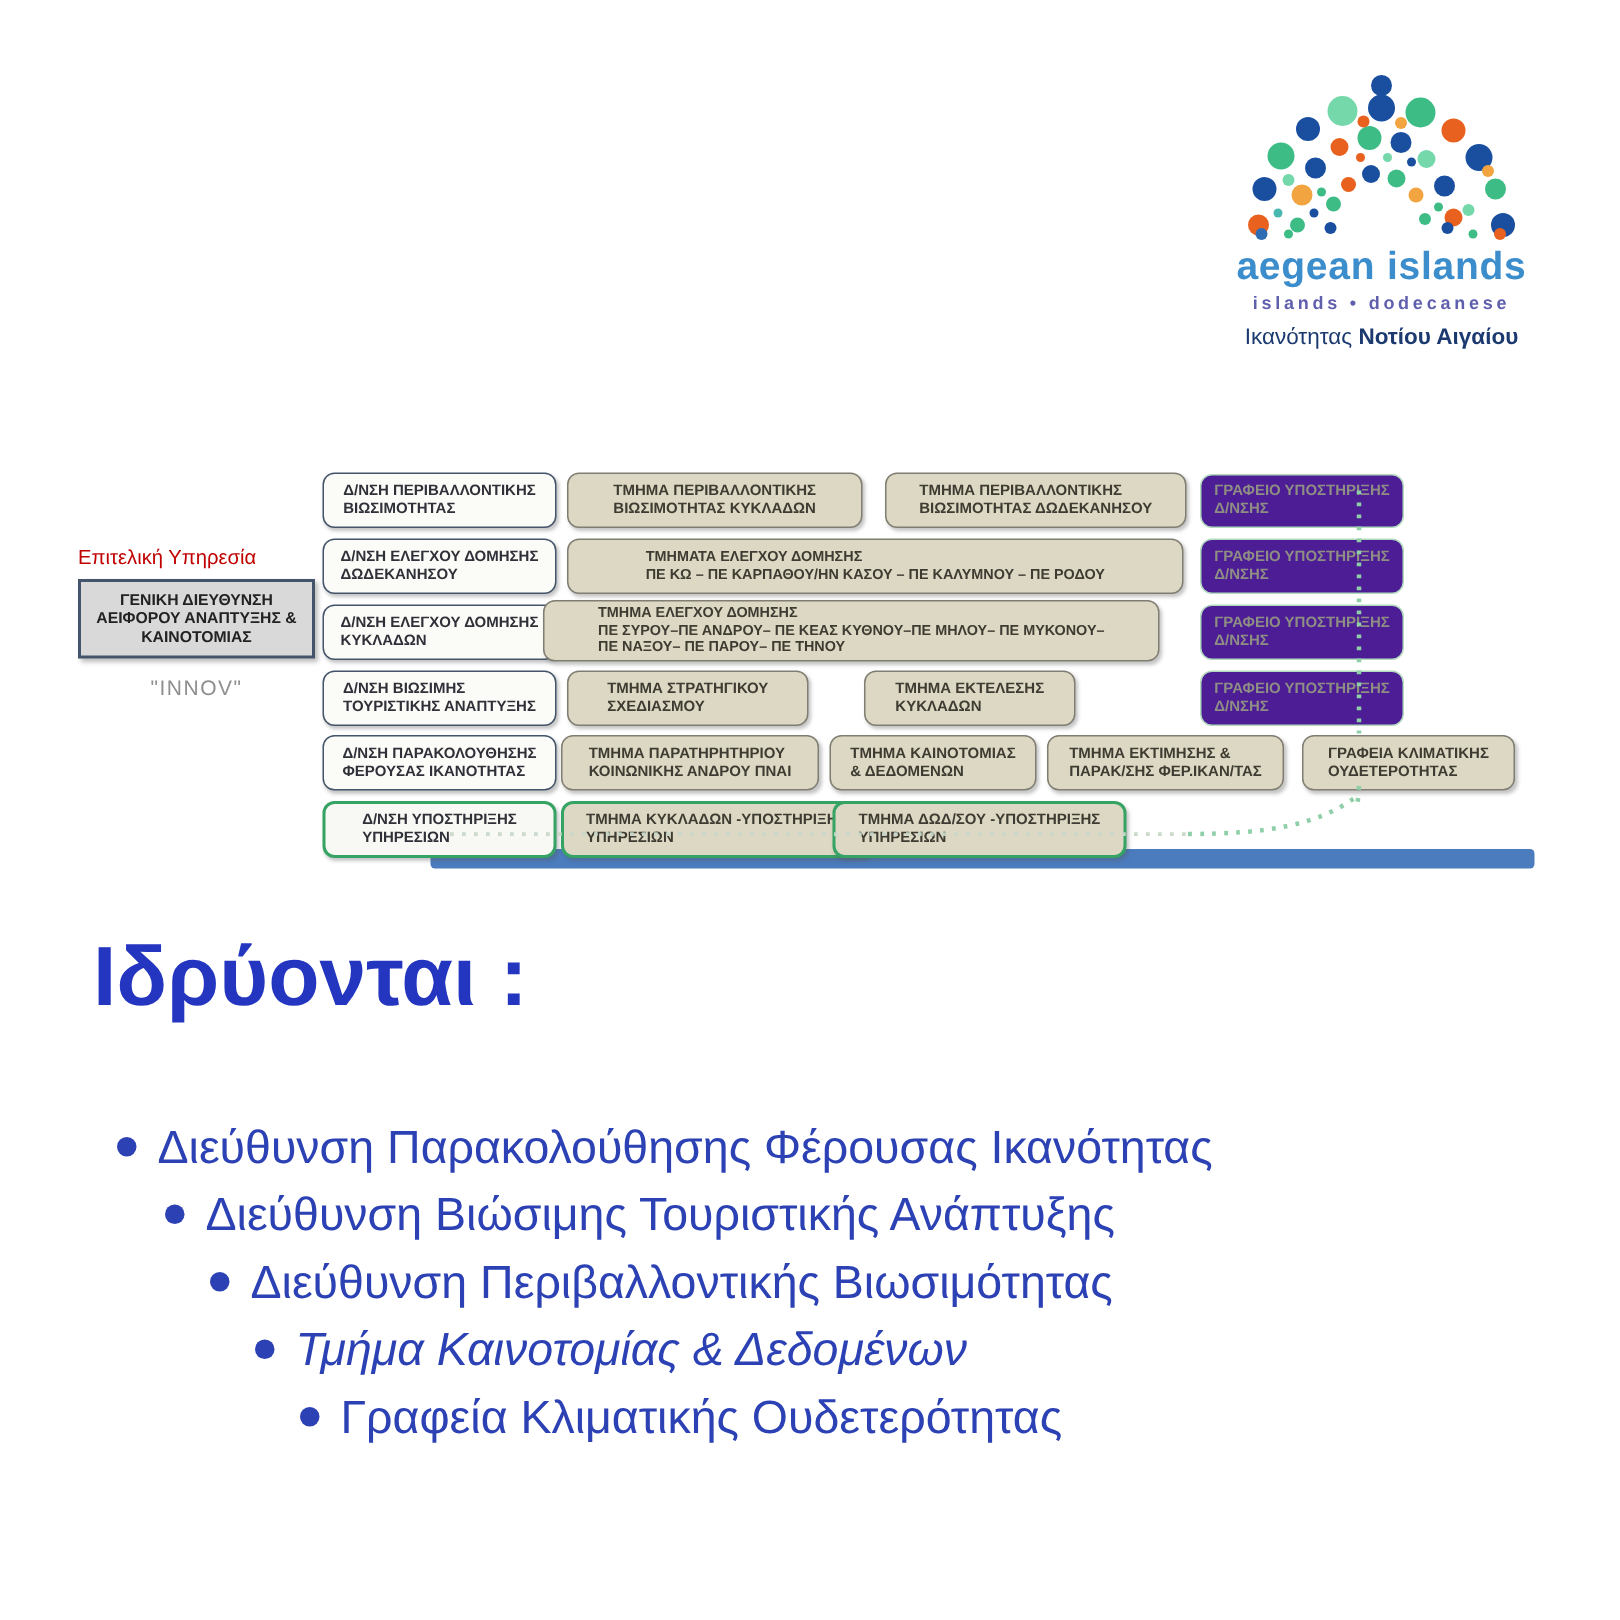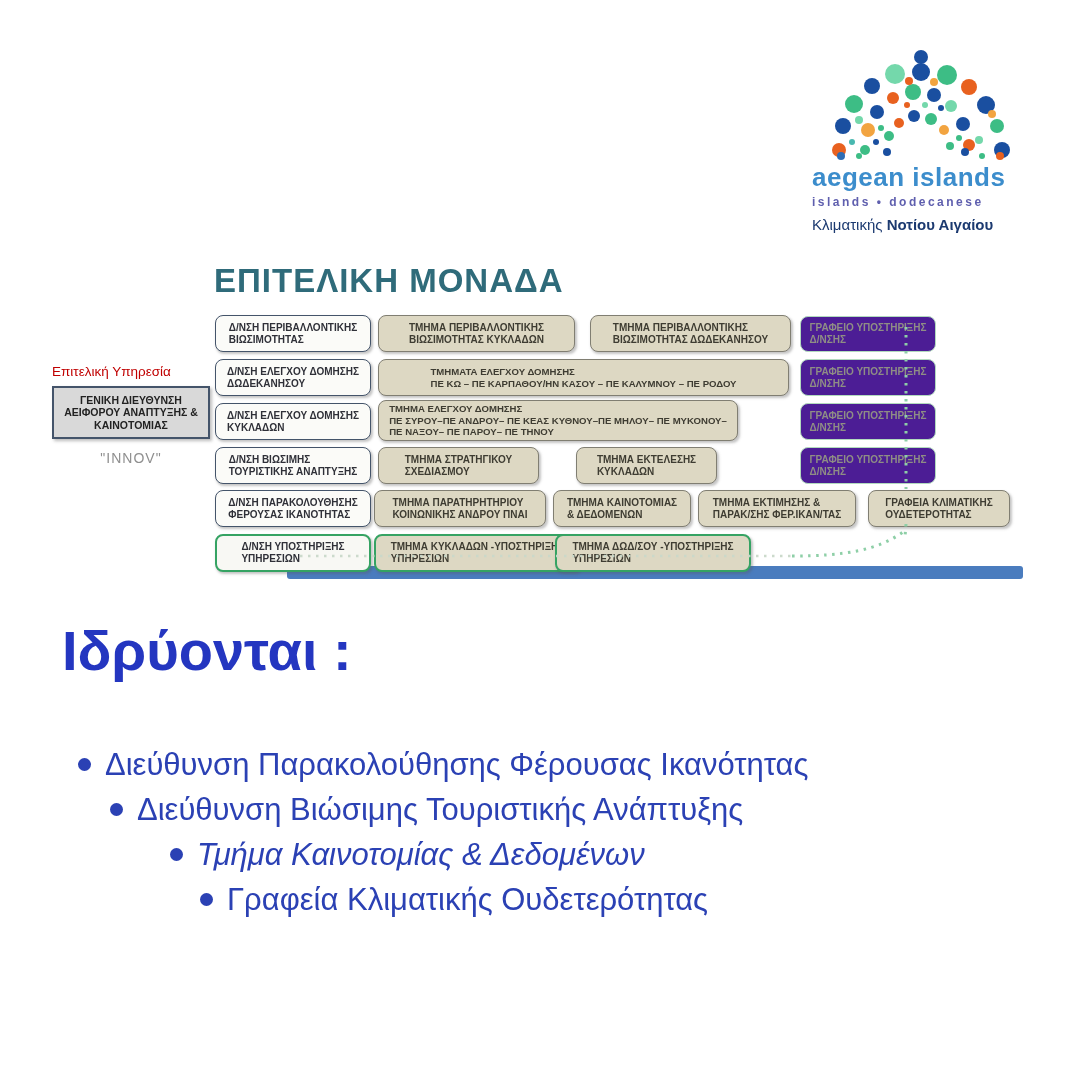--- a/index.html
+++ b/index.html
@@ -1,20 +1,20 @@
 <!DOCTYPE html>
 <html><head>
 <meta charset="utf-8">
 <style>
   html,body{margin:0;padding:0;background:#ffffff;}
   .page{position:relative;width:1080px;height:1080px;background:#ffffff;overflow:hidden;
         font-family:"Liberation Sans","DejaVu Sans",sans-serif;}
 
   
-  .logo{position:absolute;left:812px;top:50px;width:218px;text-align:left;}
+  .logo{position:absolute;left:812px;top:50px;width:218px;text-align:center;}
   .logo svg{display:block;margin:0 auto;}
   .logo-brand{font-size:26px;font-weight:700;color:#3c8dcc;letter-spacing:.5px;margin-top:2px;}
   .logo-sub{font-size:12px;font-weight:700;color:#5f5fae;letter-spacing:2.5px;margin-top:2px;}
   .logo-region{font-size:15px;color:#1c3a70;margin-top:7px;}
   .logo-region b{font-weight:700;}
 
   
   .org-title{position:absolute;left:214px;top:262px;font-size:33px;font-weight:700;
              color:#2f6b7a;letter-spacing:1px;}
   .b{position:absolute;box-sizing:border-box;display:flex;align-items:center;justify-content:center;
@@ -96,24 +96,23 @@
         <circle cx="90" cy="31" r="4" fill="#e8611f"></circle>
         <circle cx="115" cy="32" r="4" fill="#f2a440"></circle>
         <circle cx="22" cy="106" r="4" fill="#2e6db4"></circle>
         <circle cx="40" cy="106" r="3" fill="#3dbd85"></circle>
         <circle cx="163" cy="106" r="3" fill="#3dbd85"></circle>
         <circle cx="181" cy="106" r="4" fill="#e8611f"></circle>
       </g>
     </svg>
     <div class="logo-brand">aegean islands</div>
     <div class="logo-sub">islands • dodecanese</div>
-    <div class="logo-region"><span>Κλιματικής </span><b>Νοτίου Αιγαίου</b></div>
+    <div class="logo-region"><span>Ικανότητας </span><b>Νοτίου Αιγαίου</b></div>
   </div>
 
-  <div class="org-title">ΕΠΙΤΕΛΙΚΗ ΜΟΝΑΔΑ</div>
 
   <div class="side-label">Επιτελική Υπηρεσία</div>
   <div class="side-box">ΓΕΝΙΚΗ ΔΙΕΥΘΥΝΣΗ
 ΑΕΙΦΟΡΟΥ ΑΝΑΠΤΥΞΗΣ &amp;
 ΚΑΙΝΟΤΟΜΙΑΣ</div>
   <div class="side-caption">"INNOV"</div>
 
   <div class="bar"></div>
 
   <div class="b w" style="left:215px;top:315px;width:156px;height:37px">Δ/ΝΣΗ  ΠΕΡΙΒΑΛΛΟΝΤΙΚΗΣ
@@ -128,21 +127,21 @@
 ΦΕΡΟΥΣΑΣ ΙΚΑΝΟΤΗΤΑΣ</div>
   <div class="b gw" style="left:215px;top:534px;width:156px;height:38px">Δ/ΝΣΗ  ΥΠΟΣΤΗΡΙΞΗΣ
 ΥΠΗΡΕΣΙΩΝ</div>
 
   <div class="b t" style="left:378px;top:315px;width:197px;height:37px">ΤΜΗΜΑ ΠΕΡΙΒΑΛΛΟΝΤΙΚΗΣ
 ΒΙΩΣΙΜΟΤΗΤΑΣ ΚΥΚΛΑΔΩΝ</div>
   <div class="b t" style="left:590px;top:315px;width:201px;height:37px">ΤΜΗΜΑ ΠΕΡΙΒΑΛΛΟΝΤΙΚΗΣ
 ΒΙΩΣΙΜΟΤΗΤΑΣ ΔΩΔΕΚΑΝΗΣΟΥ</div>
   <div class="b t wide" style="left:378px;top:359px;width:411px;height:37px">ΤΜΗΜΑΤΑ ΕΛΕΓΧΟΥ ΔΟΜΗΣΗΣ
 ΠΕ ΚΩ – ΠΕ ΚΑΡΠΑΘΟΥ/ΗΝ ΚΑΣΟΥ – ΠΕ ΚΑΛΥΜΝΟΥ – ΠΕ ΡΟΔΟΥ</div>
-  <div class="b t wide" style="left:378px;top:400px;width:360px;height:41px">ΤΜΗΜΑ ΕΛΕΓΧΟΥ ΔΟΜΗΣΗΣ
+  <div class="b t wide" style="left:362px;top:400px;width:411px;height:41px">ΤΜΗΜΑ ΕΛΕΓΧΟΥ ΔΟΜΗΣΗΣ
 ΠΕ ΣΥΡΟΥ–ΠΕ ΑΝΔΡΟΥ– ΠΕ ΚΕΑΣ ΚΥΘΝΟΥ–ΠΕ ΜΗΛΟΥ– ΠΕ ΜΥΚΟΝΟΥ–
 ΠΕ ΝΑΞΟΥ– ΠΕ ΠΑΡΟΥ– ΠΕ ΤΗΝΟΥ</div>
   <div class="b t" style="left:378px;top:447px;width:161px;height:37px">ΤΜΗΜΑ ΣΤΡΑΤΗΓΙΚΟΥ
 ΣΧΕΔΙΑΣΜΟΥ</div>
   <div class="b t" style="left:576px;top:447px;width:141px;height:37px">ΤΜΗΜΑ ΕΚΤΕΛΕΣΗΣ
 ΚΥΚΛΑΔΩΝ</div>
   <div class="b t" style="left:374px;top:490px;width:172px;height:37px">ΤΜΗΜΑ ΠΑΡΑΤΗΡΗΤΗΡΙΟΥ
 ΚΟΙΝΩΝΙΚΗΣ ΑΝΔΡΟΥ ΠΝΑΙ</div>
   <div class="b t" style="left:553px;top:490px;width:138px;height:37px">ΤΜΗΜΑ ΚΑΙΝΟΤΟΜΙΑΣ
 &amp; ΔΕΔΟΜΕΝΩΝ</div>
@@ -175,20 +174,24 @@
 
   <div class="bullets">
     <div class="bullet-row i0">
       <span class="bullet-dot"></span>
       <span>Διεύθυνση Παρακολούθησης Φέρουσας Ικανότητας</span>
     </div>
     <div class="bullet-row i1">
       <span class="bullet-dot"></span>
       <span>Διεύθυνση Βιώσιμης Τουριστικής Ανάπτυξης</span>
     </div>
+    <div class="bullet-row i2">
+      <span class="bullet-dot"></span>
+      <span>Διεύθυνση Περιβαλλοντικής Βιωσιμότητας</span>
+    </div>
     <div class="bullet-row i3">
       <span class="bullet-dot"></span>
       <span>Τμήμα Καινοτομίας &amp; Δεδομένων</span>
     </div>
     <div class="bullet-row i4">
       <span class="bullet-dot"></span>
       <span>Γραφεία Κλιματικής Ουδετερότητας</span>
     </div>
   </div>
 

